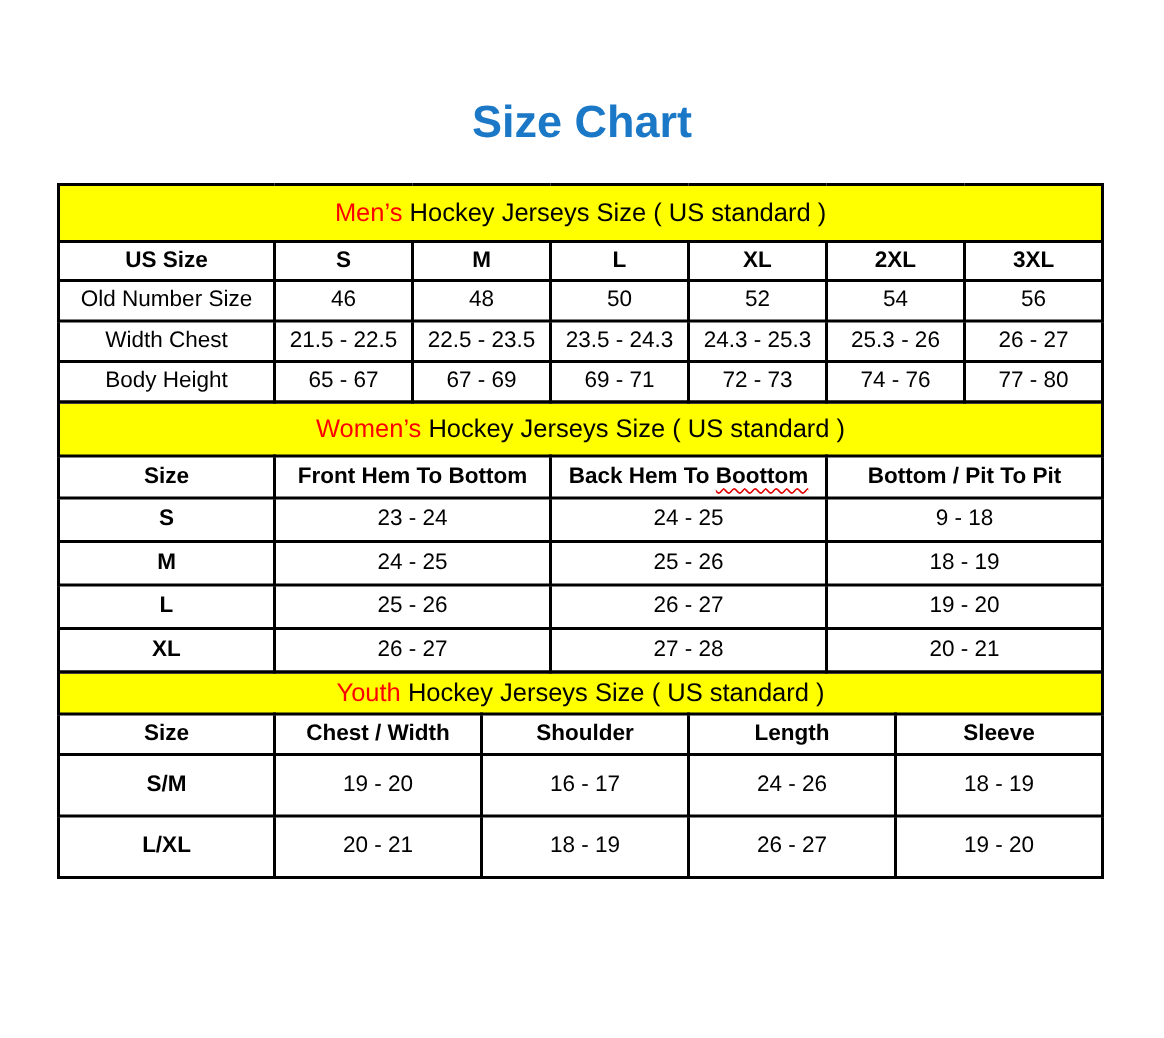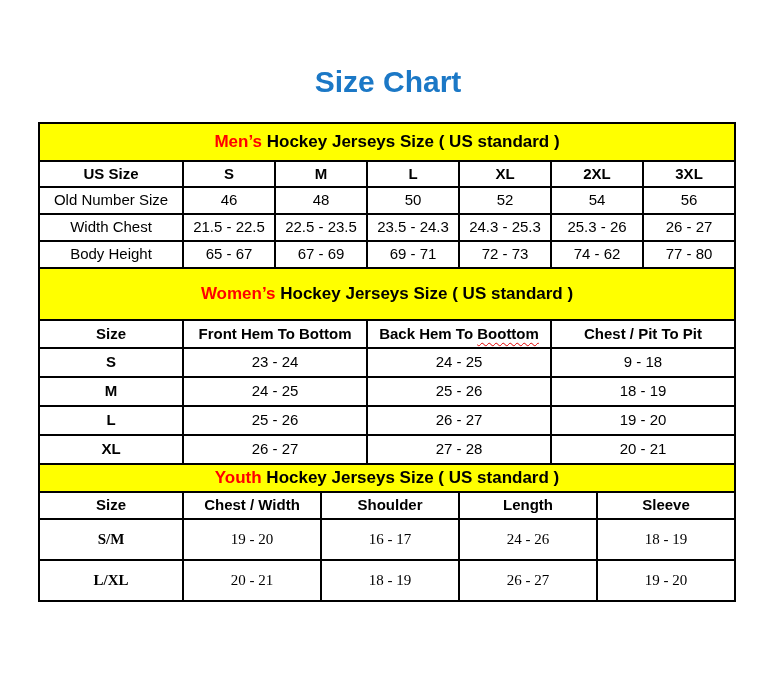--- a/index.html
+++ b/index.html
@@ -48,36 +48,36 @@
     vertical-align: middle;
     padding: 0 2px;
     font-size: 15px;
     line-height: 1.1;
     background: #ffffff;
     overflow: hidden;
     white-space: nowrap;
   }
   .tbl tr.band td {
     background: var(--band-yellow, #ff0);
-    font-weight: bold;
+    font-weight: normal;
     font-size: 17px;
   }
   .tbl tr.band .hl { color: var(--highlight-red, #f00); }
   .tbl th { font-weight: bold; }
   .tbl td.lbl-bold { font-weight: bold; }
   
   .mens   tr.band  { height: 38px; }
   .mens   tr.head  { height: 26px; margin-top: 32px; }
   .mens   tr.data  { height: 27px; }
-  .womens tr.band  { height: 52px; }
+  .womens tr.band  { height: 36px; }
   .womens tr.head  { height: 28px; }
   .womens tr.data  { height: 29px; }
   .youth  tr.band  { height: 28px; }
   .youth  tr.head  { height: 27px; }
-  .youth  tr.data  { height: 41px; font-family: Liberation Serif, serif; }
+  .youth  tr.data  { height: 41px; }
   .misspell {
     text-decoration: underline wavy var(--squiggle-red, #e00000) 1px;
     text-underline-offset: 3px;
   }
 </style>
 </head>
 <body>
 
 <div class="page">
 
@@ -125,42 +125,42 @@
         <td>24.3 - 25.3</td>
         <td>25.3 - 26</td>
         <td>26 - 27</td>
       </tr>
       <tr class="data">
         <td>Body Height</td>
         <td>65 - 67</td>
         <td>67 - 69</td>
         <td>69 - 71</td>
         <td>72 - 73</td>
-        <td>74 - 62</td>
+        <td>74 - 76</td>
         <td>77 - 80</td>
       </tr>
     </tbody>
       </table>
 
     <table class="tbl womens">
       <colgroup>
         <col style="width:144px">
           <col style="width:184px">
           <col style="width:184px">
           <col style="width:184px">
       </colgroup>
       <tbody>
           <tr class="band">
         <td colspan="4"><span class="hl">Women’s</span><span> Hockey Jerseys Size ( US standard )</span></td>
       </tr>
       <tr class="head">
         <th>Size</th>
         <th>Front Hem To Bottom</th>
         <th><span>Back Hem To </span><span class="misspell">Boottom</span></th>
-        <th>Chest / Pit To Pit</th>
+        <th>Bottom / Pit To Pit</th>
       </tr>
       <tr class="data">
         <td class="lbl-bold">S</td>
         <td>23 - 24</td>
         <td>24 - 25</td>
         <td>9 - 18</td>
       </tr>
       <tr class="data">
         <td class="lbl-bold">M</td>
         <td>24 - 25</td>

